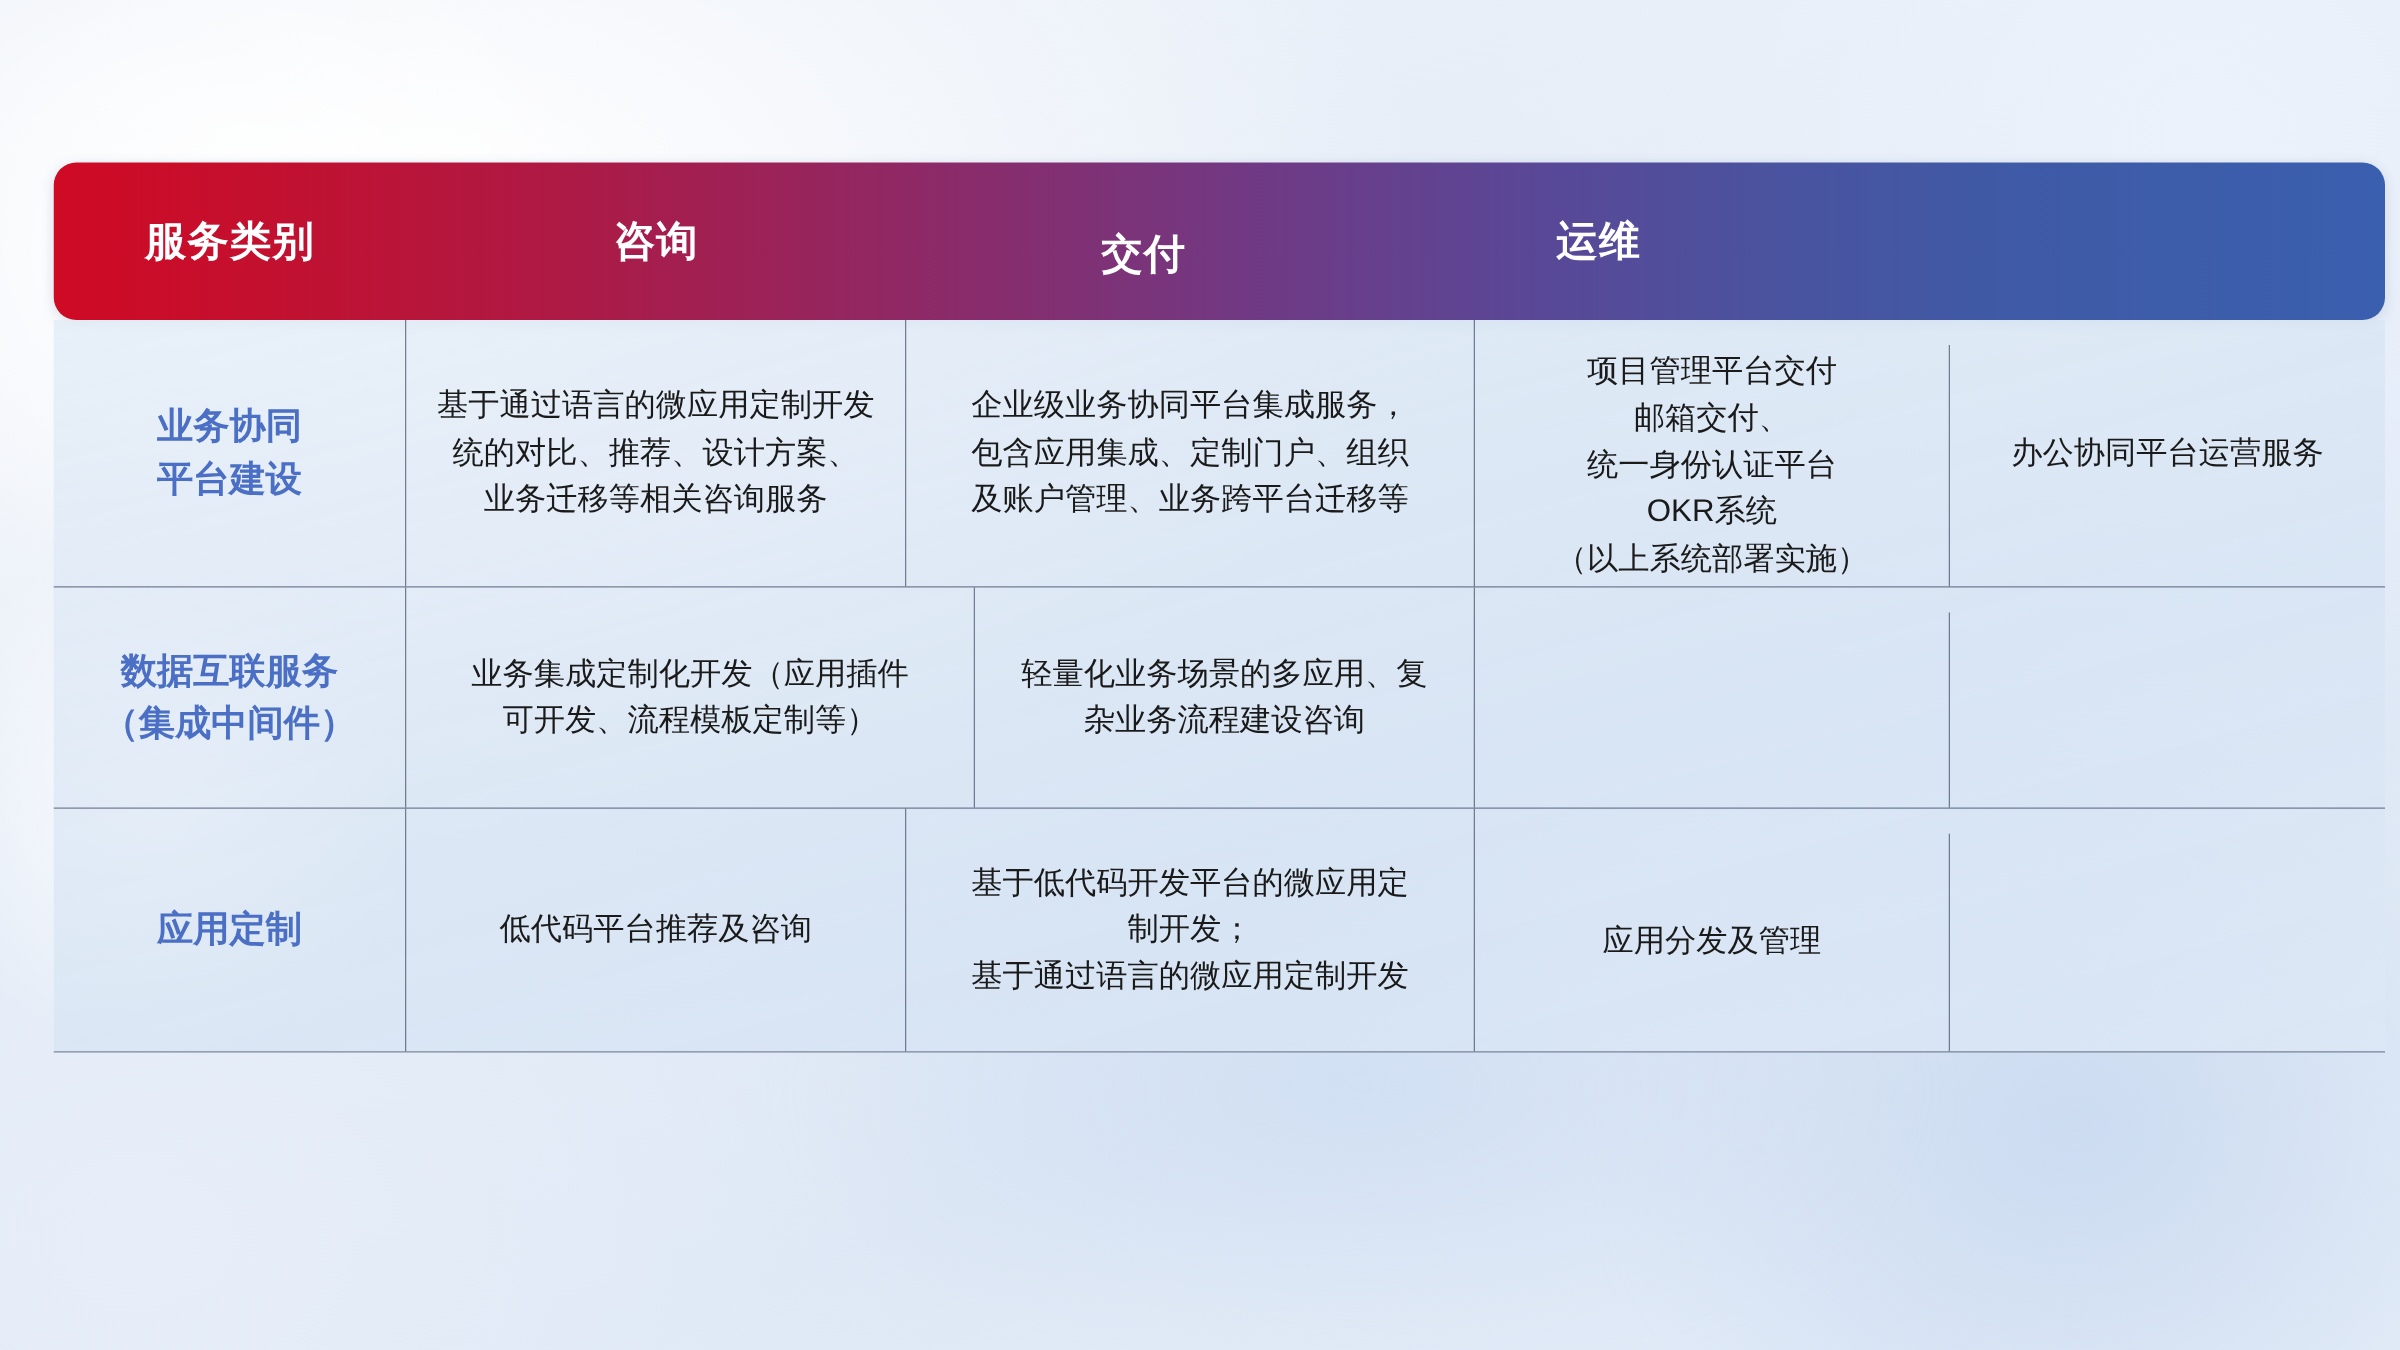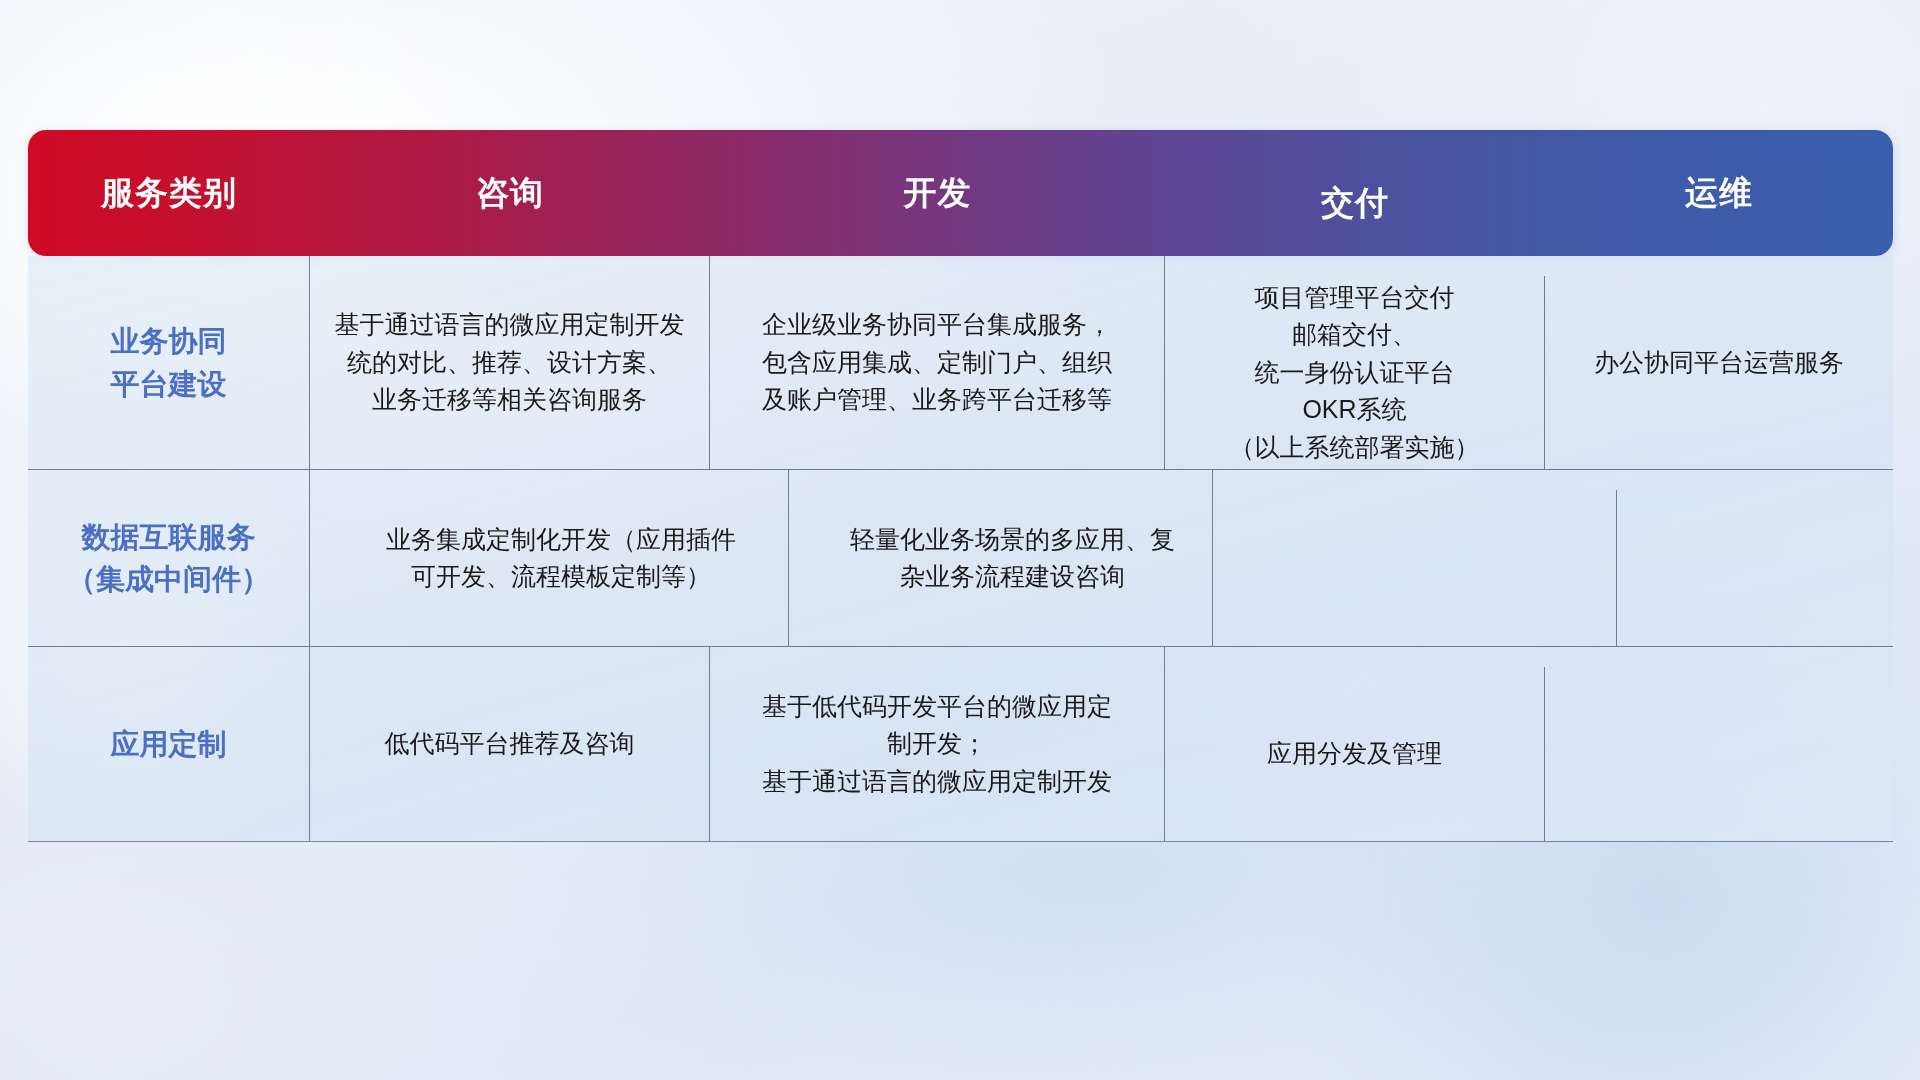--- a/index.html
+++ b/index.html
@@ -51,21 +51,21 @@
     position: absolute;
     left: -80px; top: 430px;
     width: 420px; height: 420px;
     background: radial-gradient(closest-side, rgba(255,255,255,0.85), rgba(255,255,255,0));
     filter: blur(16px);
   }
 
   
   .table-wrap {
     position: absolute;
-    left: 28px;
+    left: 43px;
     top: 130px;
     width: 1865px;
   }
 
   
   .thead {
     display: flex;
     height: 126px;
     border-radius: 18px;
     overflow: hidden;
@@ -128,42 +128,41 @@
   .td.last { border-right: none; }
   .td.cat {
     border-right: 1px solid rgba(40,52,80,0.6);
     color: #4a6fc4;
     font-weight: bold;
     font-size: 29px;
     line-height: 1.45;
     text-align: center;
   }
   .row-0 { height: 213px; }
-  .row-1 { height: 176px; gap: 24px; }
+  .row-1 { height: 176px; }
   .row-2 { height: 194px; }
 
   
   .tbody .tr .td:first-child { border-left: none; }
 </style>
 </head>
 <body>
 
 <div class="bg">
   <div class="bg-blob1"></div>
   <div class="bg-blob2"></div>
   <div class="bg-blob3"></div>
   <div class="bg-blob4"></div>
 </div>
 
 <div class="table-wrap">
 
   <div class="thead">
     <div class="th col-0">服务类别</div>
     <div class="th col-1">咨询</div>
-    <div class="th col-2">开发</div>
     <div class="th col-3">交付</div>
     <div class="th col-4">运维</div>
   </div>
 
   <div class="tbody">
 
     <div class="tr row-0">
       <div class="td cat col-0">业务协同
 平台建设</div>
       <div class="td col-1">基于通过语言的微应用定制开发

